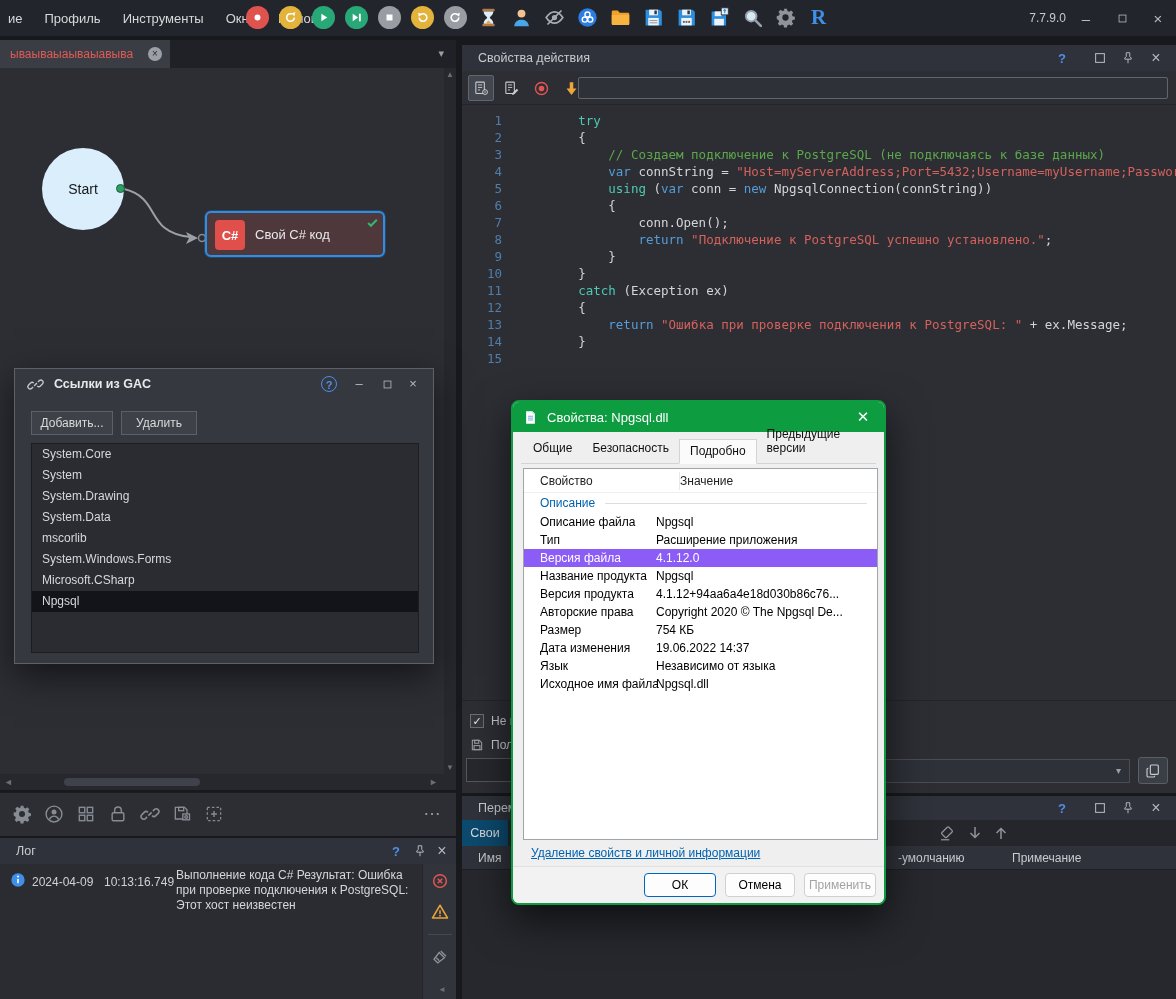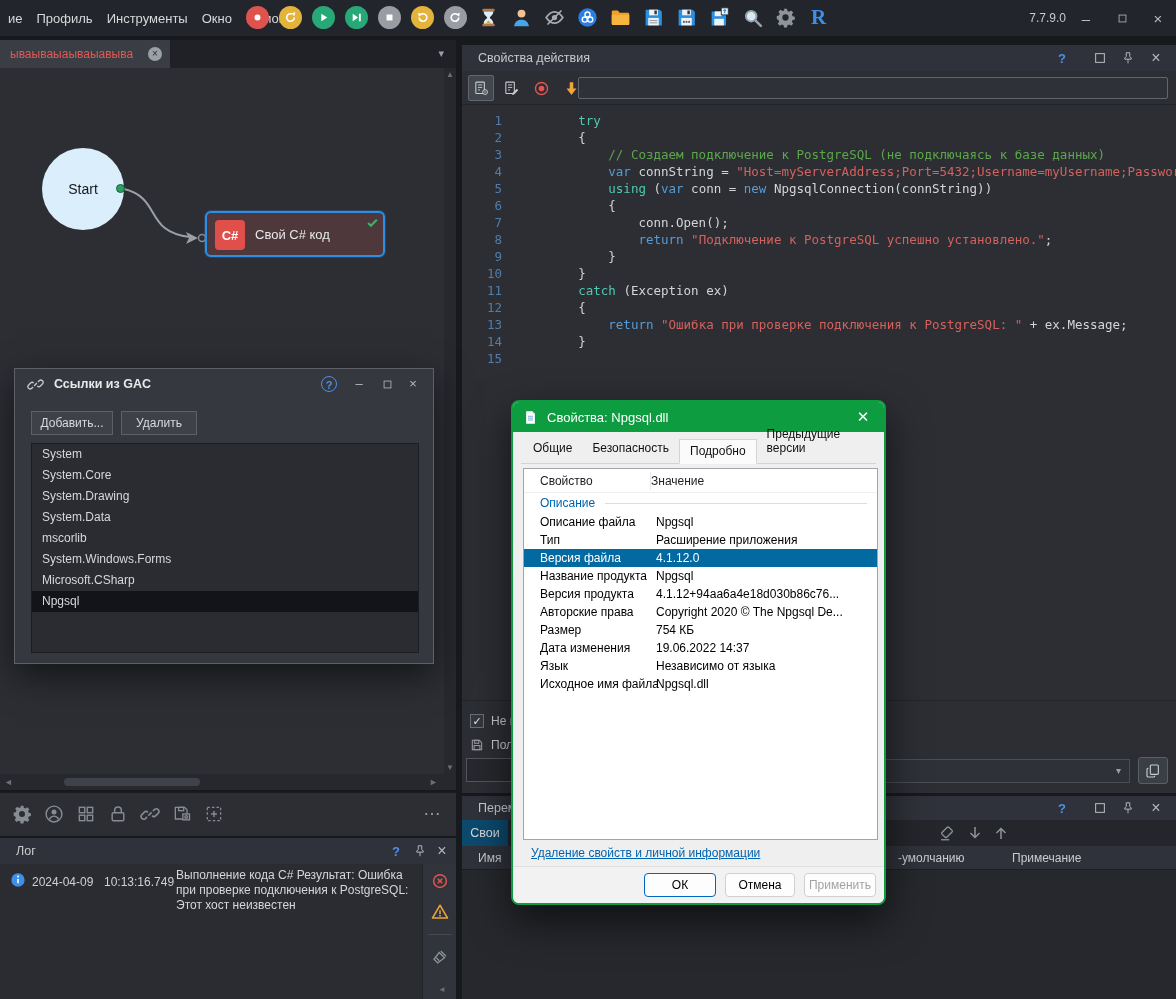--- a/index.html
+++ b/index.html
@@ -1,21 +1,21 @@
 <!DOCTYPE html>
 <html><head>
 <meta charset="utf-8">
 <style>
 *{margin:0;padding:0;box-sizing:border-box}
 html,body{width:1176px;height:999px}
 body{background:#17191d;font-family:"Liberation Sans",sans-serif;position:relative;overflow:hidden;color:#d2d4d7}
 svg{display:block;width:100%;height:100%}
 
 #titlebar{position:absolute;left:0;top:0;width:1176px;height:36px;background:#22252b}
-#menus{position:absolute;left:8px;top:0;height:36px;display:flex;align-items:center;gap:14px;font-size:13px;color:#d6d8da}
+#menus{position:absolute;left:8px;top:0;height:36px;display:flex;align-items:center;gap:22px;font-size:13px;color:#d6d8da}
 #tools{position:absolute;left:246px;top:6px;display:flex;gap:10px;align-items:center}
 .tool{width:23px;height:23px;border-radius:50%;display:flex;align-items:center;justify-content:center;flex:none}
 .tool svg{width:13px;height:13px}
 .tool.flat{border-radius:0;background:transparent}
 .tool.flat svg{width:21px;height:21px}
 .tool.rlogo{font-weight:bold;color:#3f8fe8;font-size:21px;font-family:"Liberation Serif",serif}
 #version{position:absolute;right:110px;top:11px;font-size:12px;color:#c7c9cc}
 #winctl{position:absolute;right:10px;top:0;height:36px;display:flex;align-items:center;gap:20px;color:#b9bcc1}
 #winctl .wc{width:16px;text-align:center;font-size:15px}
 #winctl .wc svg{width:11px;height:11px;margin:0 auto}
@@ -105,27 +105,27 @@
 
 #props{position:absolute;left:511px;top:400px;width:375px;height:505px;background:#efefef;border:2px solid #0e9c40;border-radius:8px;overflow:hidden;box-shadow:0 16px 40px rgba(0,0,0,.6);z-index:60;color:#000}
 .wtitle{position:relative;height:30px;background:#0e9c40;display:flex;align-items:center;gap:9px;padding-left:10px;color:#fff;font-size:13px}
 .wdoc{width:15px;height:15px}
 .wclose{position:absolute;right:12px;top:6px;font-size:15px;color:#fff;width:18px;text-align:center}
 .wtabs{position:absolute;left:8px;top:37px;right:8px;height:25px;display:flex;align-items:flex-end;border-bottom:1px solid #d4d4d4;padding-left:2px}
 .wtab{font-size:12px;color:#111;padding:3px 9px 8px;border:1px solid transparent;margin-bottom:-1px}
 .wtab.on{background:#fbfbfb;border-color:#d4d4d4 #d4d4d4 #fbfbfb;padding:4px 10px 5px}
 .plist{position:absolute;left:10px;top:66px;width:355px;height:372px;background:#fff;border:1px solid #9fa5ab;font-size:12px;overflow:hidden}
 .pcols{display:flex;height:24px;align-items:center;border-bottom:1px solid #efefef;color:#222}
-.pcols .pl{width:127px;padding-left:16px;border-right:1px solid #e8e8e8;height:18px;line-height:18px}
+.pcols .pl{width:156px;padding-left:16px;border-right:1px solid #e8e8e8;height:18px;line-height:18px}
 .pgroup{display:flex;align-items:center;height:20px;color:#0063b1;padding-left:16px}
 .pgroup i{flex:1;height:1px;background:#d9dee4;margin:0 10px}
 .prow{display:flex;height:18px;align-items:center}
 .prow .pl{width:132px;padding-left:16px;flex:none;white-space:nowrap}
 .prow .pv{white-space:nowrap}
-.prow.on{background:#0369a1;color:#fff}
+.prow.on{background:#8b5cf6;color:#fff}
 .plink{position:absolute;left:18px;top:444px;font-size:12px;color:#0063b1;text-decoration:underline}
 .pfooter{position:absolute;left:0;right:0;bottom:0;height:37px;background:#f2f2f2;border-top:1px solid #e0e0e0;display:flex;align-items:center;justify-content:flex-end;gap:9px;padding-right:8px}
 .wbtn{height:24px;background:#fdfdfd;border:1px solid #d0d0d0;border-radius:4px;font-size:12px;display:flex;align-items:center;justify-content:center;color:#000}
 #btn-ok{width:72px;border:1px solid #0067c0}
 #btn-cancel{width:70px}
 #btn-apply{width:72px;color:#a3a3a3}
 </style>
 </head>
 <body>
 
@@ -380,22 +380,22 @@
     <span class="gico" style="right:38px">
         <svg viewBox="0 0 24 24">
           <rect x="4.5" y="4.5" width="15" height="15" fill="none" stroke="#b4b7bc" stroke-width="1.8"></rect>
         </svg>
       </span>
     <span class="gico hx" style="right:12px">×</span>
   </div>
   <div class="gbtn" id="gac-add">Добавить...</div>
   <div class="gbtn" id="gac-del">Удалить</div>
   <div id="gac-list">
+      <div class="gitem">System.Core</div>
       <div class="gitem">System</div>
-      <div class="gitem">System.Core</div>
       <div class="gitem">System.Drawing</div>
       <div class="gitem">System.Data</div>
       <div class="gitem">mscorlib</div>
       <div class="gitem">System.Windows.Forms</div>
       <div class="gitem">Microsoft.CSharp</div>
       <div class="gitem sel">Npgsql</div>
     </div>
 </div>
 
 <div id="action">

